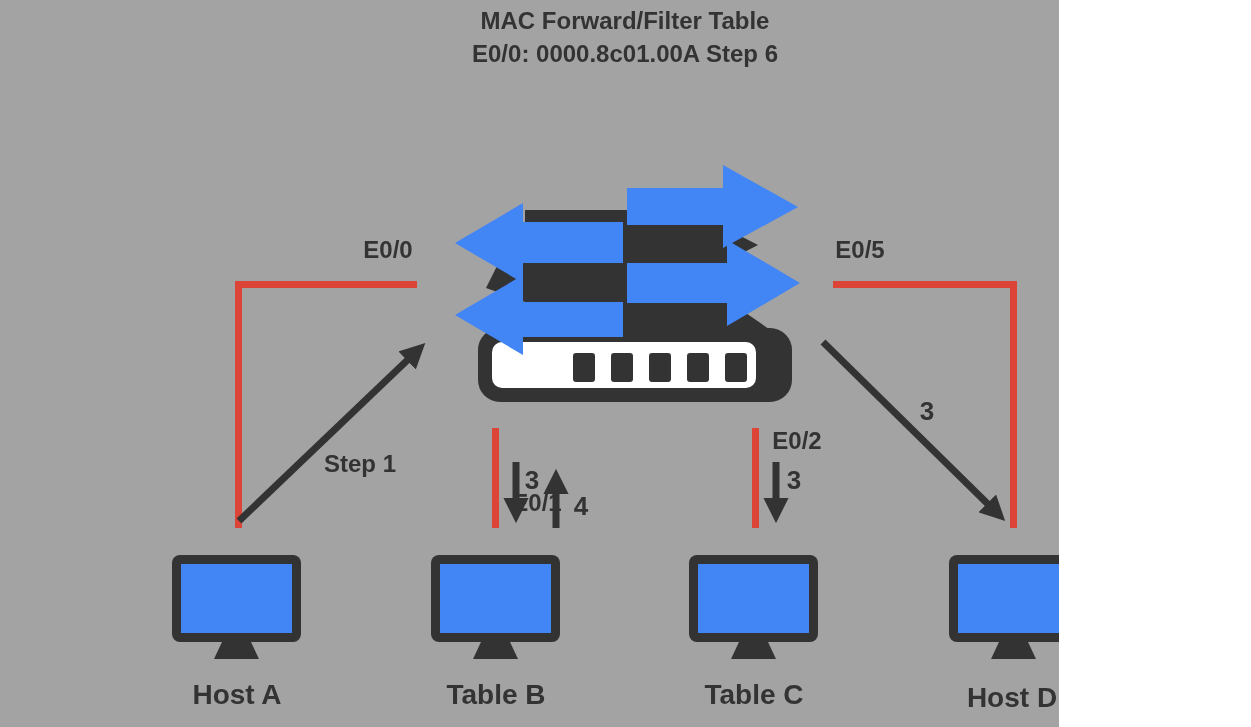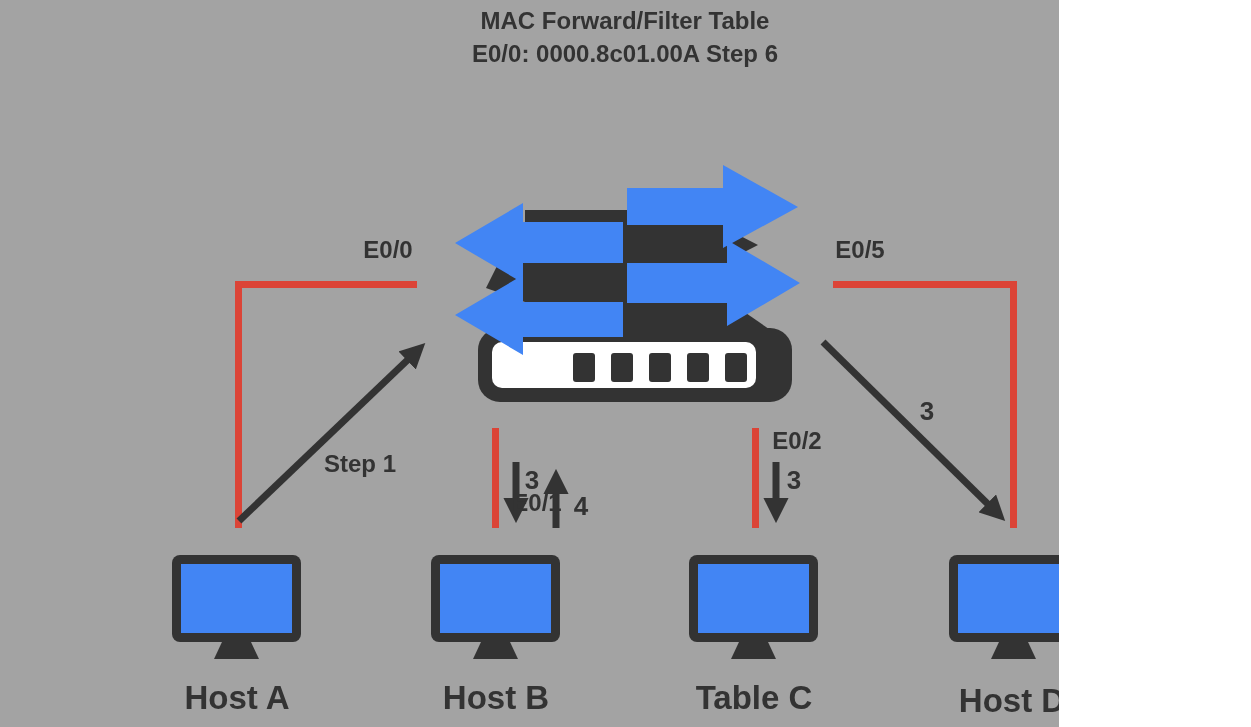--- a/index.html
+++ b/index.html
@@ -11,21 +11,21 @@
   .title-block{
     position:absolute;left:625px;top:4px;transform:translateX(-50%);
     text-align:center;color:#333333;font-weight:700;font-size:24px;line-height:33px;
     white-space:nowrap;
   }
   .lbl{
     position:absolute;transform:translateX(-50%);
     color:#333333;font-weight:700;font-size:24px;white-space:nowrap;
   }
   .num{font-size:26px;}
-  .host-label{font-size:33px;}
+  .host-label{font-size:28px;}
   .pos-e00{left:388px;top:236px;}
   .pos-e03{left:860px;top:236px;}
   .pos-e01{left:537px;top:452px;margin-top:37px;}
   .pos-e02{left:797px;top:427px;}
   .pos-step1{left:360px;top:450px;text-align:center;}
   .pos-n3b{left:532px;top:465px;}
   .pos-n4b{left:581px;top:491px;}
   .pos-n3c{left:794px;top:465px;}
   .pos-n3d{left:927px;top:396px;}
   .pos-hostA{left:237px;top:679px;}
@@ -95,17 +95,17 @@
   <div class="lbl pos-e01">E0/1</div>
   <div class="lbl pos-e02">E0/2</div>
 
   <div class="lbl pos-step1">Step 1</div>
   <div class="lbl num pos-n3b">3</div>
   <div class="lbl num pos-n4b">4</div>
   <div class="lbl num pos-n3c">3</div>
   <div class="lbl num pos-n3d">3</div>
 
   <div class="lbl host-label pos-hostA">Host A</div>
-  <div class="lbl host-label pos-hostB">Host B</div>
+  <div class="lbl host-label pos-hostB">Table B</div>
   <div class="lbl host-label pos-hostC">Table C</div>
   <div class="lbl host-label pos-hostD">Host D</div>
 
 </div>
 
 </body></html>

